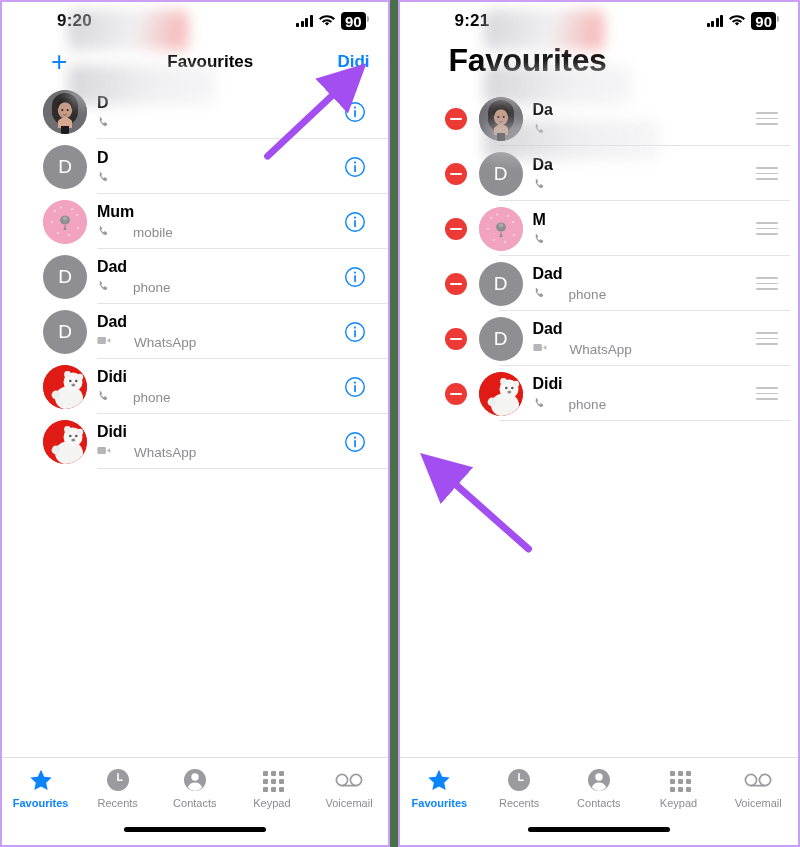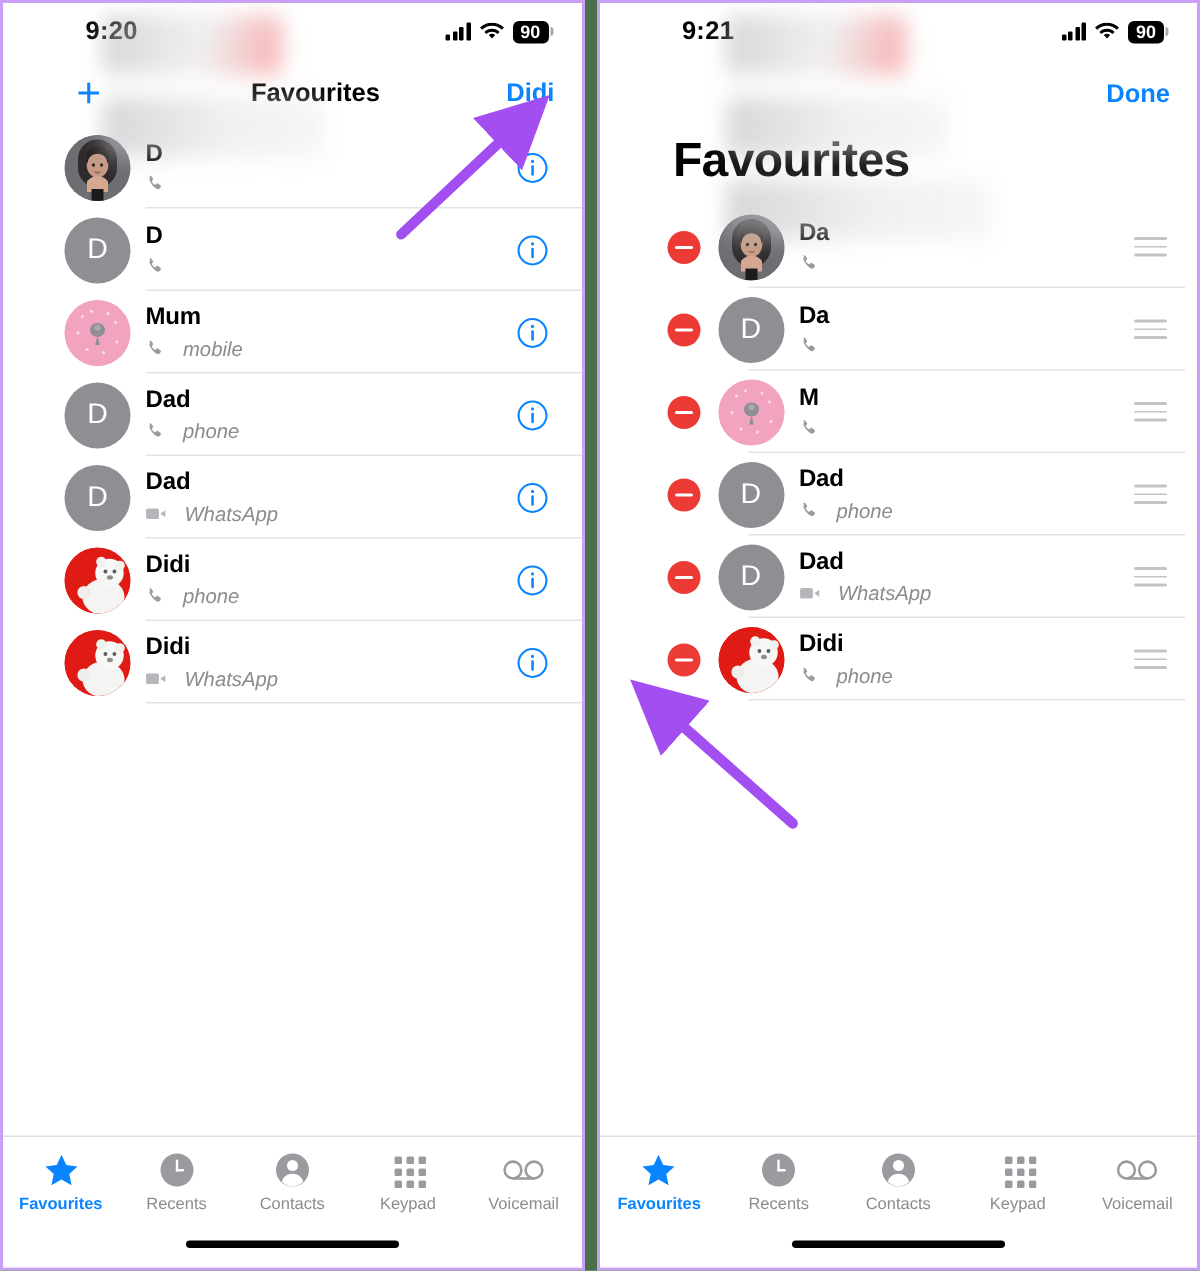--- a/index.html
+++ b/index.html
@@ -44,21 +44,21 @@
   .bars { display: flex; align-items: flex-end; gap: 1.5px; height: 12px; }
   .bars i { display: block; width: 3px; background: #000; border-radius: .8px; }
   .bars i:nth-child(1){ height: 4px; }
   .bars i:nth-child(2){ height: 6.5px; }
   .bars i:nth-child(3){ height: 9px; }
   .bars i:nth-child(4){ height: 12px; }
   .wifi { width: 16px; height: 12px; position: relative; }
   .wifi svg { display: block; }
   .batt {
     background: #000; color: #fff;
-    font-size: 12px; font-weight: bold;
+    font-size: 15px; font-weight: bold;
     border-radius: 4px;
     padding: 1.5px 4px 1.5px 4px;
     line-height: 1;
     min-width: 24px; text-align: center;
     position: relative;
   }
   .batt::after {
     content: ""; position: absolute; right: -3px; top: 4px;
     width: 2px; height: 6px; background: #aaa; border-radius: 0 2px 2px 0;
   }
@@ -131,22 +131,22 @@
   .avatar.photo { background: #6d6d72; }
   .avatar.mum { background: #f2a3c0; }
   .avatar.bear { background: #e01b16; }
 
   .rowtext { flex: 1 1 auto; min-width: 0; }
   .rowname {
     font-size: 16px; font-weight: bold; color: #000;
     line-height: 1.15; letter-spacing: -0.1px;
   }
   .rowsub {
-    display: flex; align-items: center; gap: 12px;
-    font-size: 13.5px; color: #8b8b90; margin-top: 3px; font-style: italic;
+    display: flex; align-items: flex-start; gap: 23px;
+    font-size: 13.5px; color: #8b8b90; margin-top: 3px;
   }
   .rowsub svg { flex: 0 0 auto; }
 
   .info-btn {
     flex: 0 0 auto; margin-right: 22px;
     width: 22px; height: 22px;
   }
   .handle {
     flex: 0 0 auto; margin-right: 20px;
     width: 22px; display: flex; flex-direction: column; gap: 4px;
@@ -467,23 +467,20 @@
           </span>
         <span class="wifi">
           <svg width="16" height="12" viewBox="0 0 16 12">
               <path d="M8 10.6 5.9 8.4a3 3 0 0 1 4.2 0L8 10.6zM8 6.2c-1.4 0-2.7.5-3.7 1.5L2.9 6.3A7.2 7.2 0 0 1 8 4.2c1.9 0 3.7.7 5.1 2.1l-1.4 1.4A5.2 5.2 0 0 0 8 6.2zM8 2.2c-2.5 0-4.8 1-6.5 2.7L0 3.4A11.2 11.2 0 0 1 8 .2c3 0 5.9 1.2 8 3.2l-1.5 1.5A9.2 9.2 0 0 0 8 2.2z" fill="#000"></path>
             </svg>
         </span>
         <span class="batt">90</span>
       </div>
     </div>
 
-    <div class="navbar edit">
-      <span class="done-btn">Done</span>
-    </div>
     <div class="large-title">Favourites</div>
 
     <div class="list" id="right-list">
         <div class="row edit">
           <span class="del-btn"></span>
           <span class="avatar photo">
             <svg width="44" height="44" viewBox="0 0 44 44">
               <circle cx="22" cy="22" r="22" fill="#6d6d72"></circle>
               <path d="M9 16a13 13 0 0 1 26 0v6a13 13 0 0 1-26 0z" fill="#2f2b2c"></path>
               <ellipse cx="22" cy="20" rx="7.2" ry="8.4" fill="#c79a84"></ellipse>

